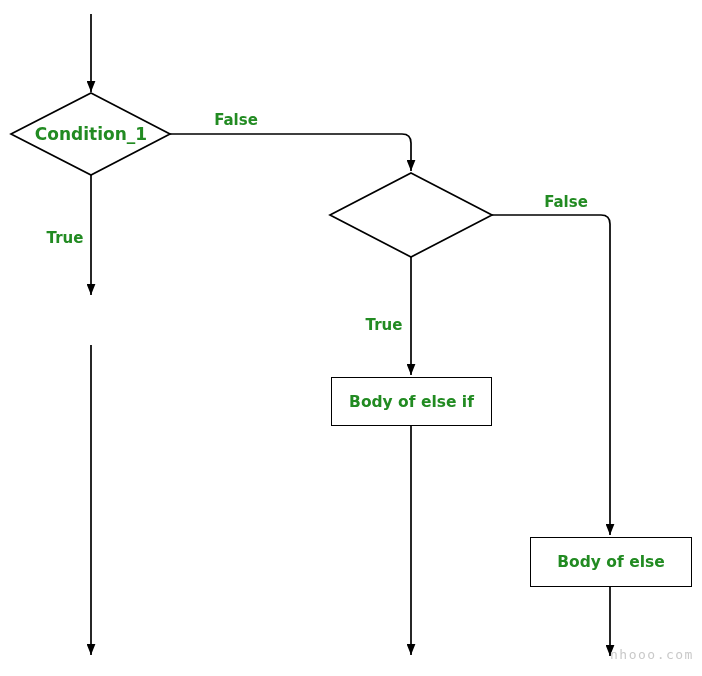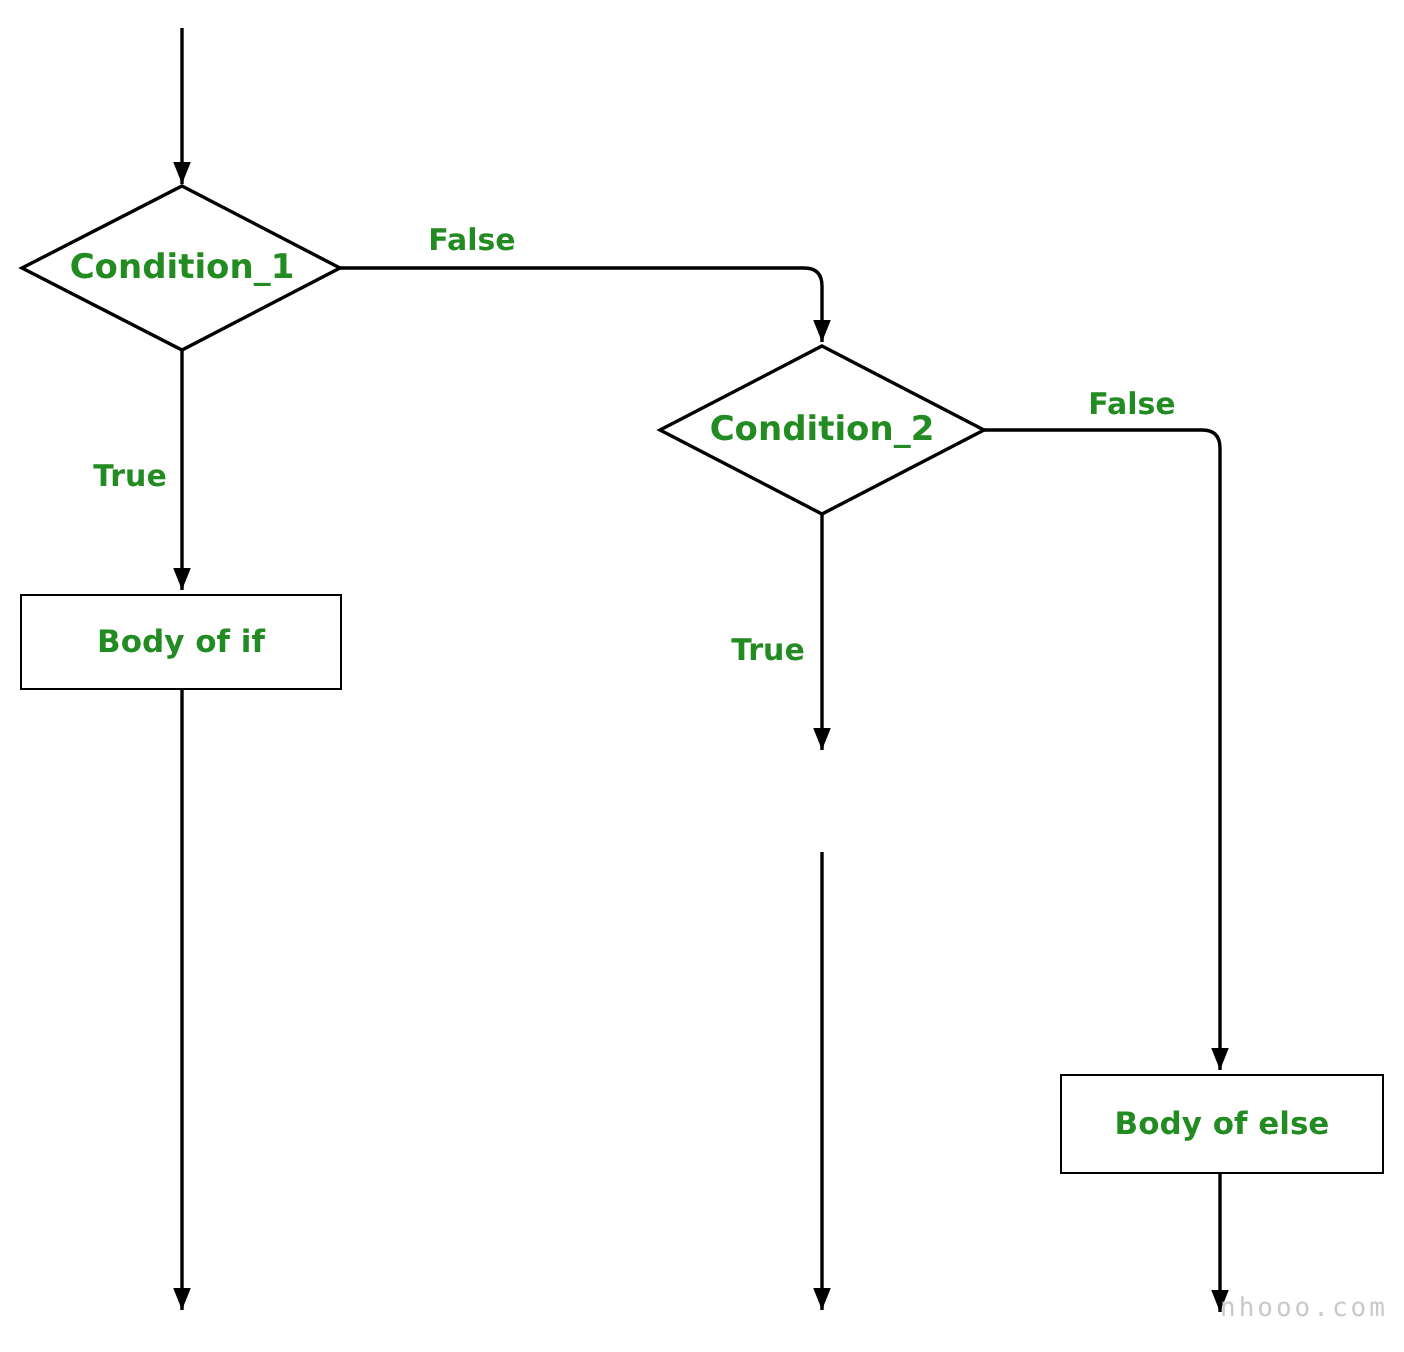--- a/index.html
+++ b/index.html
@@ -90,34 +90,33 @@
 
     <path d="M 91 345 L 91 655" stroke="#000000" stroke-width="1.7" fill="none" marker-end="url(#arrowhead)"></path>
 
     <path d="M 411 426 L 411 655" stroke="#000000" stroke-width="1.7" fill="none" marker-end="url(#arrowhead)"></path>
 
     <path d="M 610 587 L 610 656" stroke="#000000" stroke-width="1.7" fill="none" marker-end="url(#arrowhead)"></path>
   </svg>
 
   <div class="lbl diamond-label" style="left:11px; top:121px; width:160px; height:26px;">Condition_1</div>
 
-  <div class="lbl diamond-label" style="left:331px; top:202px; width:160px; height:26px;">Condition_2</div>
 
   <div class="lbl edge-label" style="left:196px; top:110px; width:80px; height:20px;">False</div>
 
   <div class="lbl edge-label" style="left:25px; top:228px; width:80px; height:20px;">True</div>
 
   <div class="lbl edge-label" style="left:526px; top:192px; width:80px; height:20px;">False</div>
 
   <div class="lbl edge-label" style="left:344px; top:315px; width:80px; height:20px;">True</div>
 
-  <div class="process-box" style="left:10px; top:297px; width:161px; height:48px;">
-    <span>Body of if</span>
+
+  <div class="process-box" style="left:331px; top:377px; width:161px; height:49px;">
+    <span>Body of else if</span>
   </div>
-
 
   <div class="process-box" style="left:530px; top:537px; width:162px; height:50px;text-align:right;">
     <span>Body of else</span>
   </div>
 
   <div class="watermark">nhooo.com</div>
 
 </div>
 
 </body></html>

